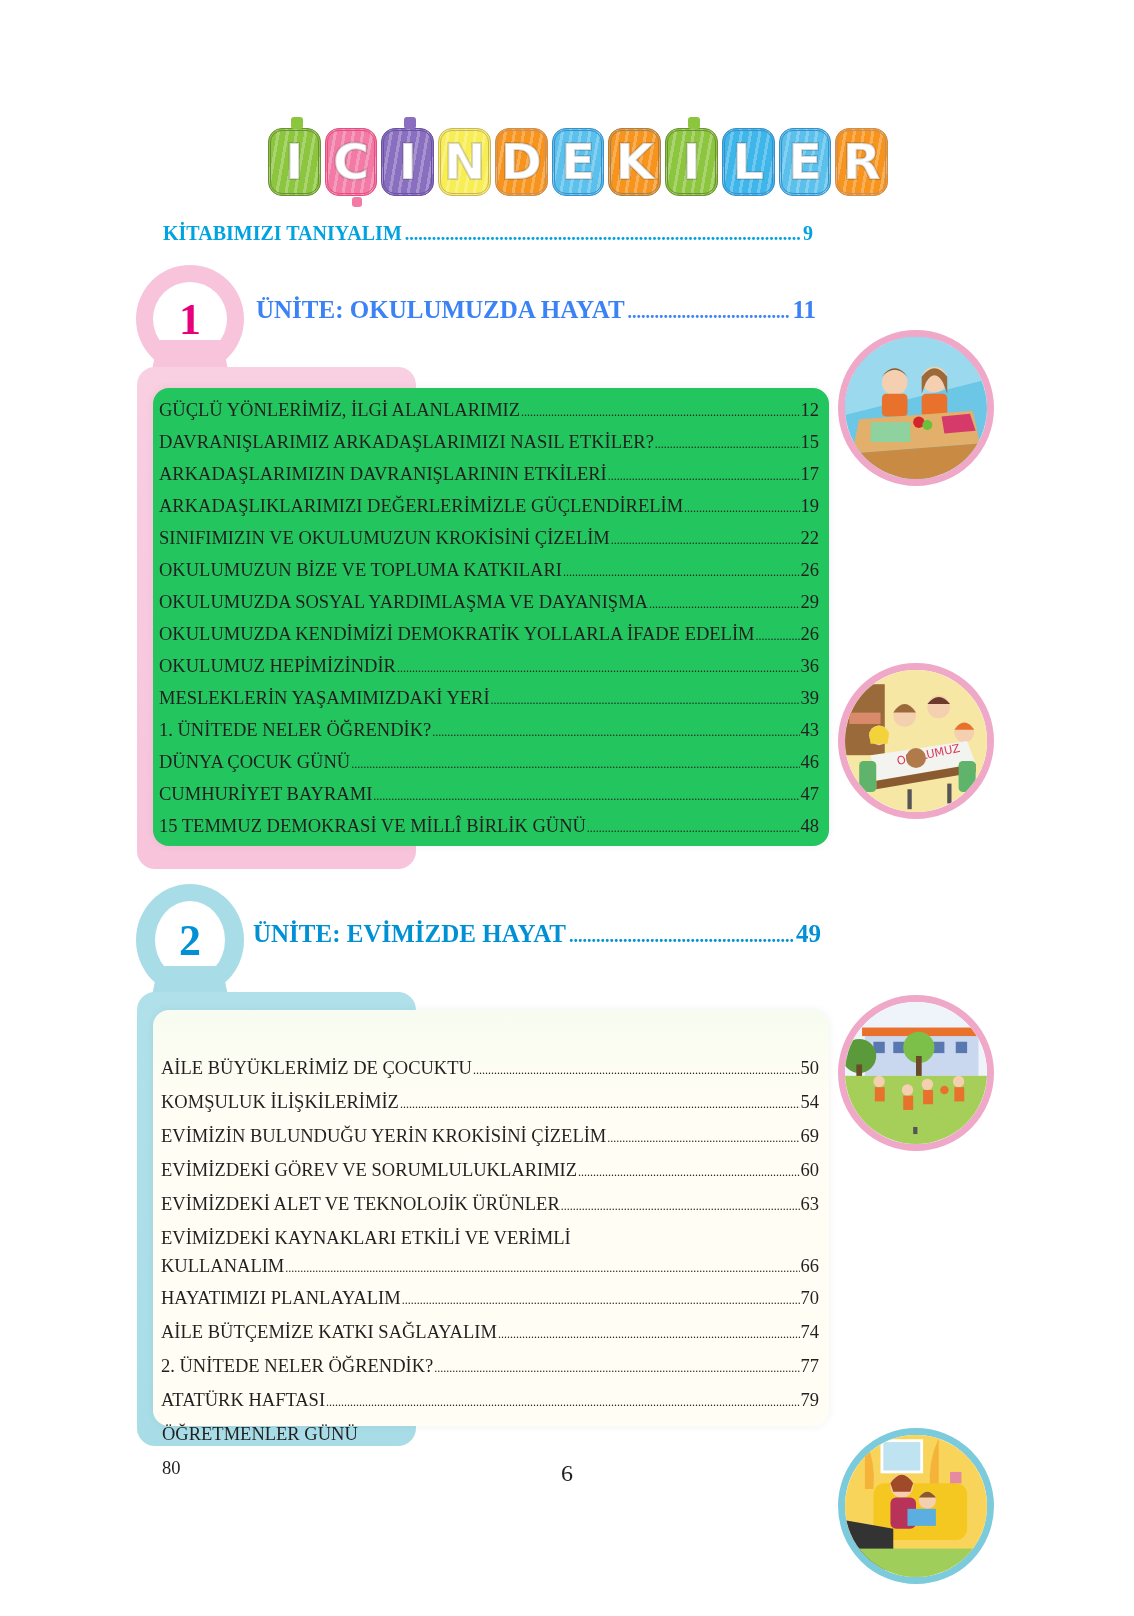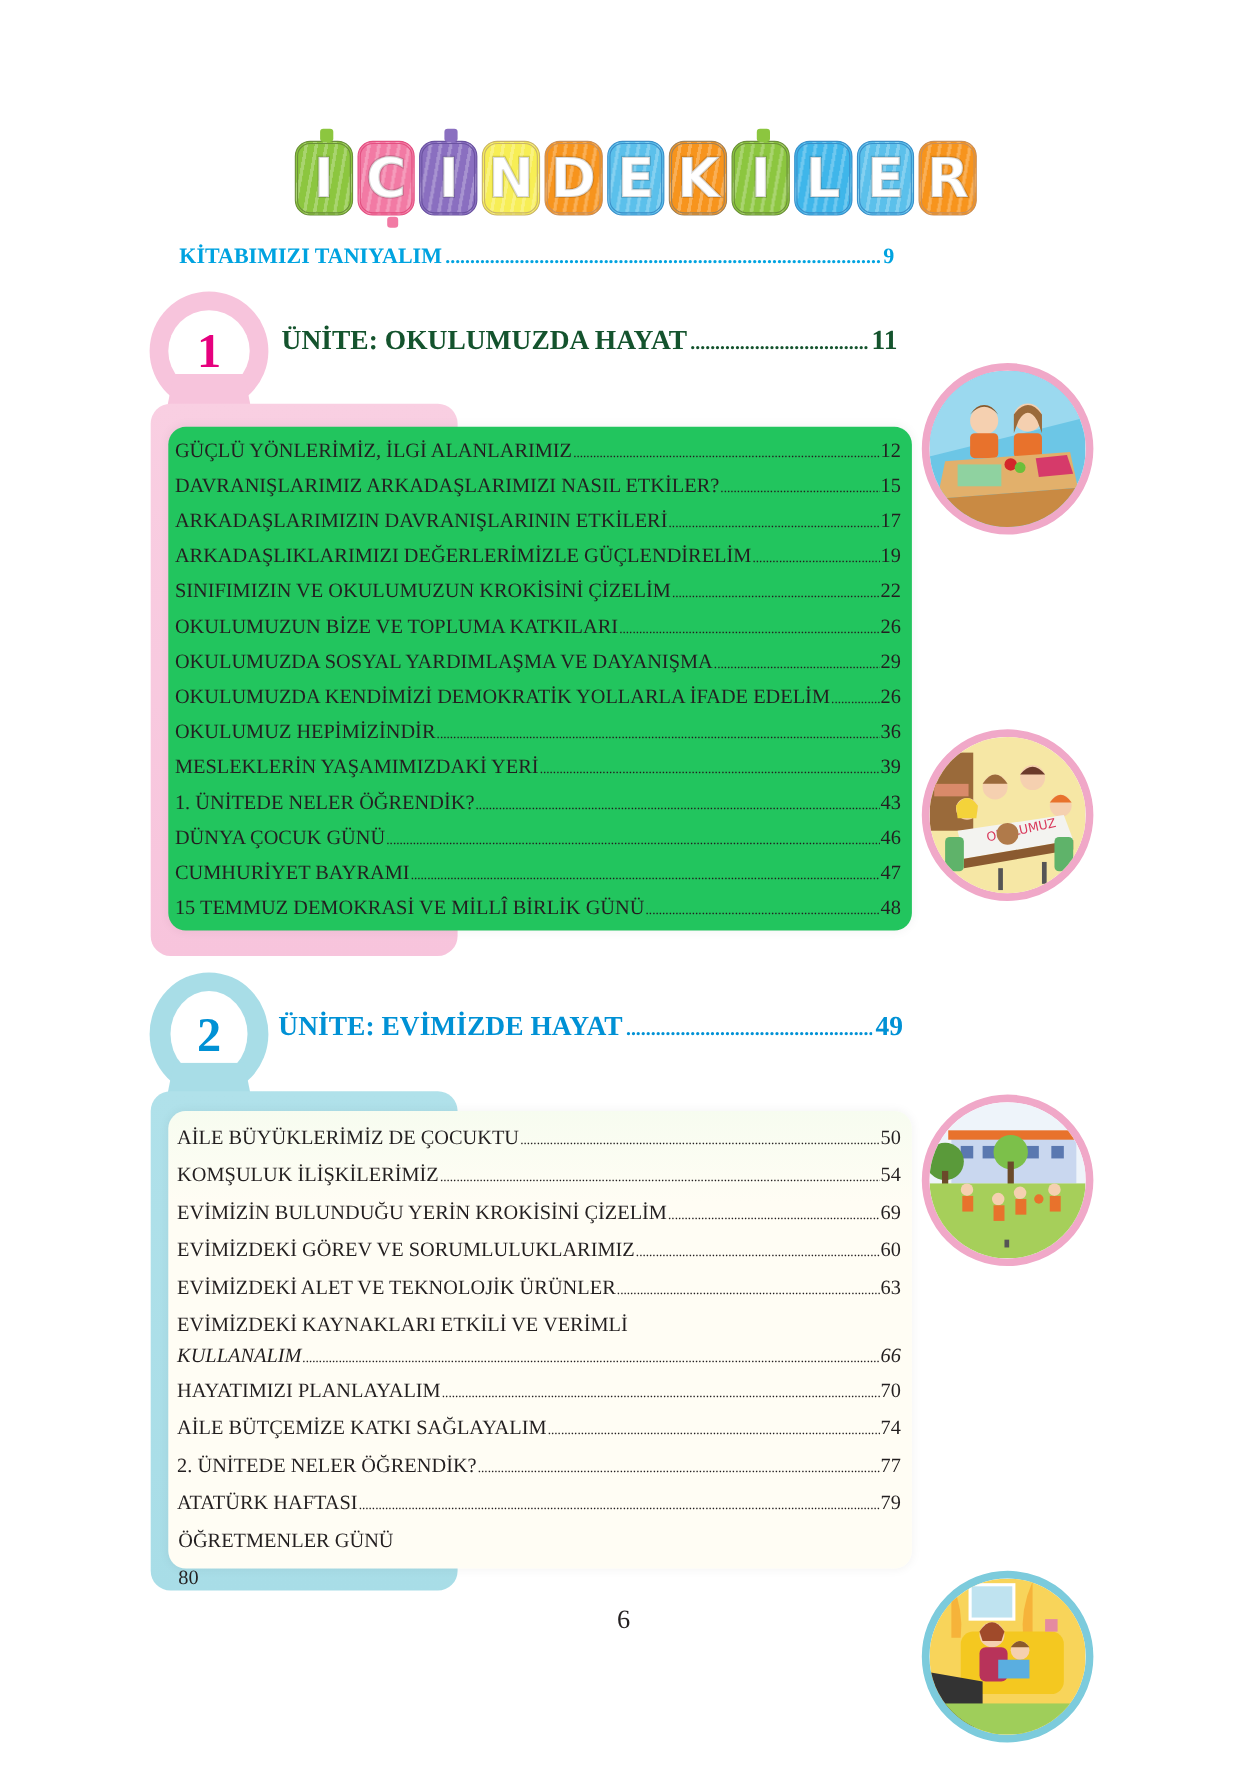--- a/index.html
+++ b/index.html
@@ -107,21 +107,21 @@
 <div>
 
   <div class="abs ring" style="left:136px; top:265px; width:108px; height:108px; background:#f7c4dc;">
     <div class="ring-inner" style="width:74px; height:74px; color:#e6007e;">1</div>
   </div>
 
   <div class="abs" style="left:150px; top:340px; width:80px; height:40px; background:#f7c4dc; clip-path: polygon(10% 0, 90% 0, 100% 100%, 0 100%);"></div>
 
   <div class="abs tab" style="left:137px; top:367px; width:279px; height:502px; background:linear-gradient(#f9cfe2, #f7c4dc);"></div>
 
-  <div class="abs unit-title" style="left:256px; top:296px; width:560px; color:#14532d;">
+  <div class="abs unit-title" style="left:256px; top:296px; width:560px; color:#3b82f6;">
     <span>ÜNİTE: OKULUMUZDA HAYAT</span>
     <span class="leader"></span>
     <span>11</span>
   </div>
 
   <div class="abs panel" style="left:153px; top:388px; width:676px; height:458px;">
     <div class="toc" style="padding:6px 10px 0 6px; box-sizing:border-box;">
       <div class="row">
           <span>GÜÇLÜ YÖNLERİMİZ, İLGİ ALANLARIMIZ</span>
           <span class="leader"></span>
@@ -272,21 +272,21 @@
   <div class="abs tab" style="left:137px; top:992px; width:279px; height:454px; background:linear-gradient(#b0e1ea, #a8dde7);"></div>
 
   <div class="abs unit-title" style="left:253px; top:920px; width:568px; color:#0091d5;justify-content:flex-end;">
     <span>ÜNİTE: EVİMİZDE HAYAT</span>
     <span class="leader"></span>
     <span>49</span>
   </div>
 
   <div class="abs panel" style="left:153px; top:1010px; width:676px; height:416px; background:linear-gradient(#f7fcf0, #fffdf4 20%);">
     <div class="toc" style="padding:8px 10px 0 8px; box-sizing:border-box;">
-      <div class="row" style="height:34px; line-height:34px;">
+      <div class="row" style="height:34px; line-height:34px;margin-top:33px;">
           <span>AİLE BÜYÜKLERİMİZ DE ÇOCUKTU</span>
           <span class="leader"></span>
           <span class="pg">50</span>
         </div>
       <div class="row" style="height:34px; line-height:34px;">
           <span>KOMŞULUK İLİŞKİLERİMİZ</span>
           <span class="leader"></span>
           <span class="pg">54</span>
         </div>
       <div class="row" style="height:34px; line-height:34px;">
@@ -301,21 +301,21 @@
         </div>
       <div class="row" style="height:34px; line-height:34px;">
           <span>EVİMİZDEKİ ALET VE TEKNOLOJİK ÜRÜNLER</span>
           <span class="leader"></span>
           <span class="pg">63</span>
         </div>
       <div>
         <div class="row" style="height:28px; line-height:34px;">
             <span>EVİMİZDEKİ KAYNAKLARI ETKİLİ VE VERİMLİ</span>
           </div>
-        <div class="row" style="height:32px; line-height:34px;font-style:italic;">
+        <div class="row" style="height:32px; line-height:34px;">
             <span>KULLANALIM</span>
             <span class="leader"></span>
             <span class="pg">66</span>
           </div>
       </div>
       <div class="row" style="height:34px; line-height:34px;">
           <span>HAYATIMIZI PLANLAYALIM</span>
           <span class="leader"></span>
           <span class="pg">70</span>
         </div>

